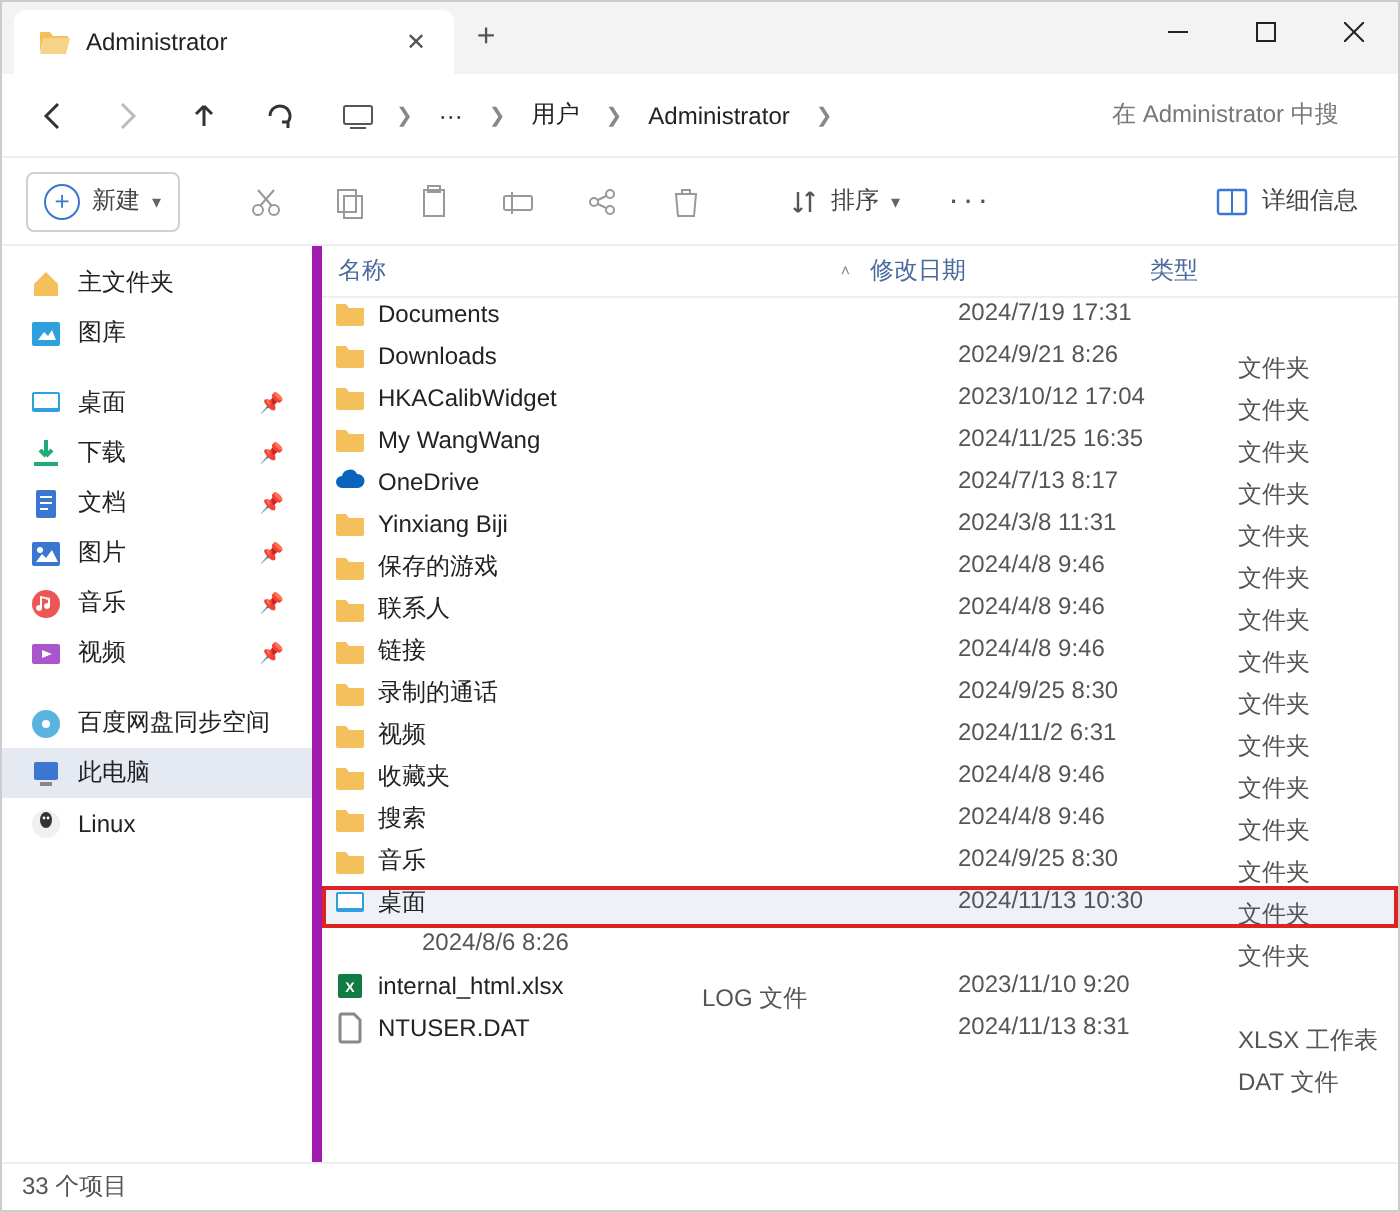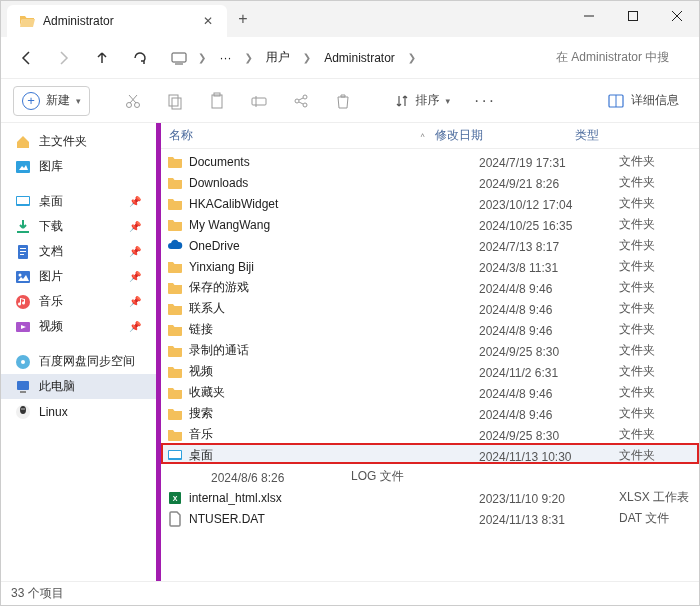--- a/index.html
+++ b/index.html
@@ -44,25 +44,25 @@
 .sb-pin { color: #888; font-size: 10px; }
 .sb-spacer { height: 10px; }
 .sb-icon { width: 16px; height: 16px; display: flex; align-items: center; justify-content: center; flex-shrink: 0; }
 
 .content { flex: 1; display: flex; flex-direction: column; overflow: hidden; }
 .columns { display: flex; padding: 4px 8px 4px 8px; border-bottom: 1px solid #eee; color: #4a6a9d; font-size: 12px; }
 .col-name { width: 266px; display: flex; align-items: center; gap: 4px; }
 .col-date { width: 140px; }
 .col-type { flex: 1; }
 .filelist { flex: 1; overflow-y: auto; }
-.row { display: flex; align-items: flex-end; height: 21px; padding: 0 6px; cursor: pointer; }
+.row { display: flex; align-items: flex-start; height: 21px; padding: 0 6px; cursor: pointer; }
 .row.highlighted { outline: 2px solid #d22; outline-offset: -2px; background: #eef2f8; }
 .cell-name { width: 268px; display: flex; align-items: center; gap: 6px; }
 .cell-date { width: 140px; color: #555; margin-left: 44px; }
-.cell-type { flex: 1; color: #555; }
+.cell-type { flex: 1; color: #555; margin-top: 27px; }
 .file-icon { width: 16px; height: 16px; display: flex; align-items: center; justify-content: center; flex-shrink: 0; }
 
 
 .statusbar { height: 24px; border-top: 1px solid #eee; display: flex; align-items: center; padding: 0 10px; font-size: 12px; color: #555; background: #fff; }
 
 
 .ic-folder { fill: #f4c05b; }
 .ic-folder-open { fill: #f4c05b; }
 .ic-cloud { fill: #0a64bc; }
 .ic-desktop { fill: #2ea0de; }
@@ -443,21 +443,21 @@
         </div>
         <div class="row">
           <div class="cell-name">
             <span class="file-icon">
               <svg width="16" height="16">
                 <use href="#svg-folder"></use>
               </svg>
             </span>
             <span>My WangWang</span>
           </div>
-          <div class="cell-date">2024/10/25 16:35</div>
+          <div class="cell-date">2024/11/25 16:35</div>
           <div class="cell-type">文件夹</div>
         </div>
         <div class="row">
           <div class="cell-name">
             <span class="file-icon">
               <svg width="16" height="16">
                 <use href="#svg-cloud"></use>
               </svg>
             </span>
             <span>OneDrive</span>

